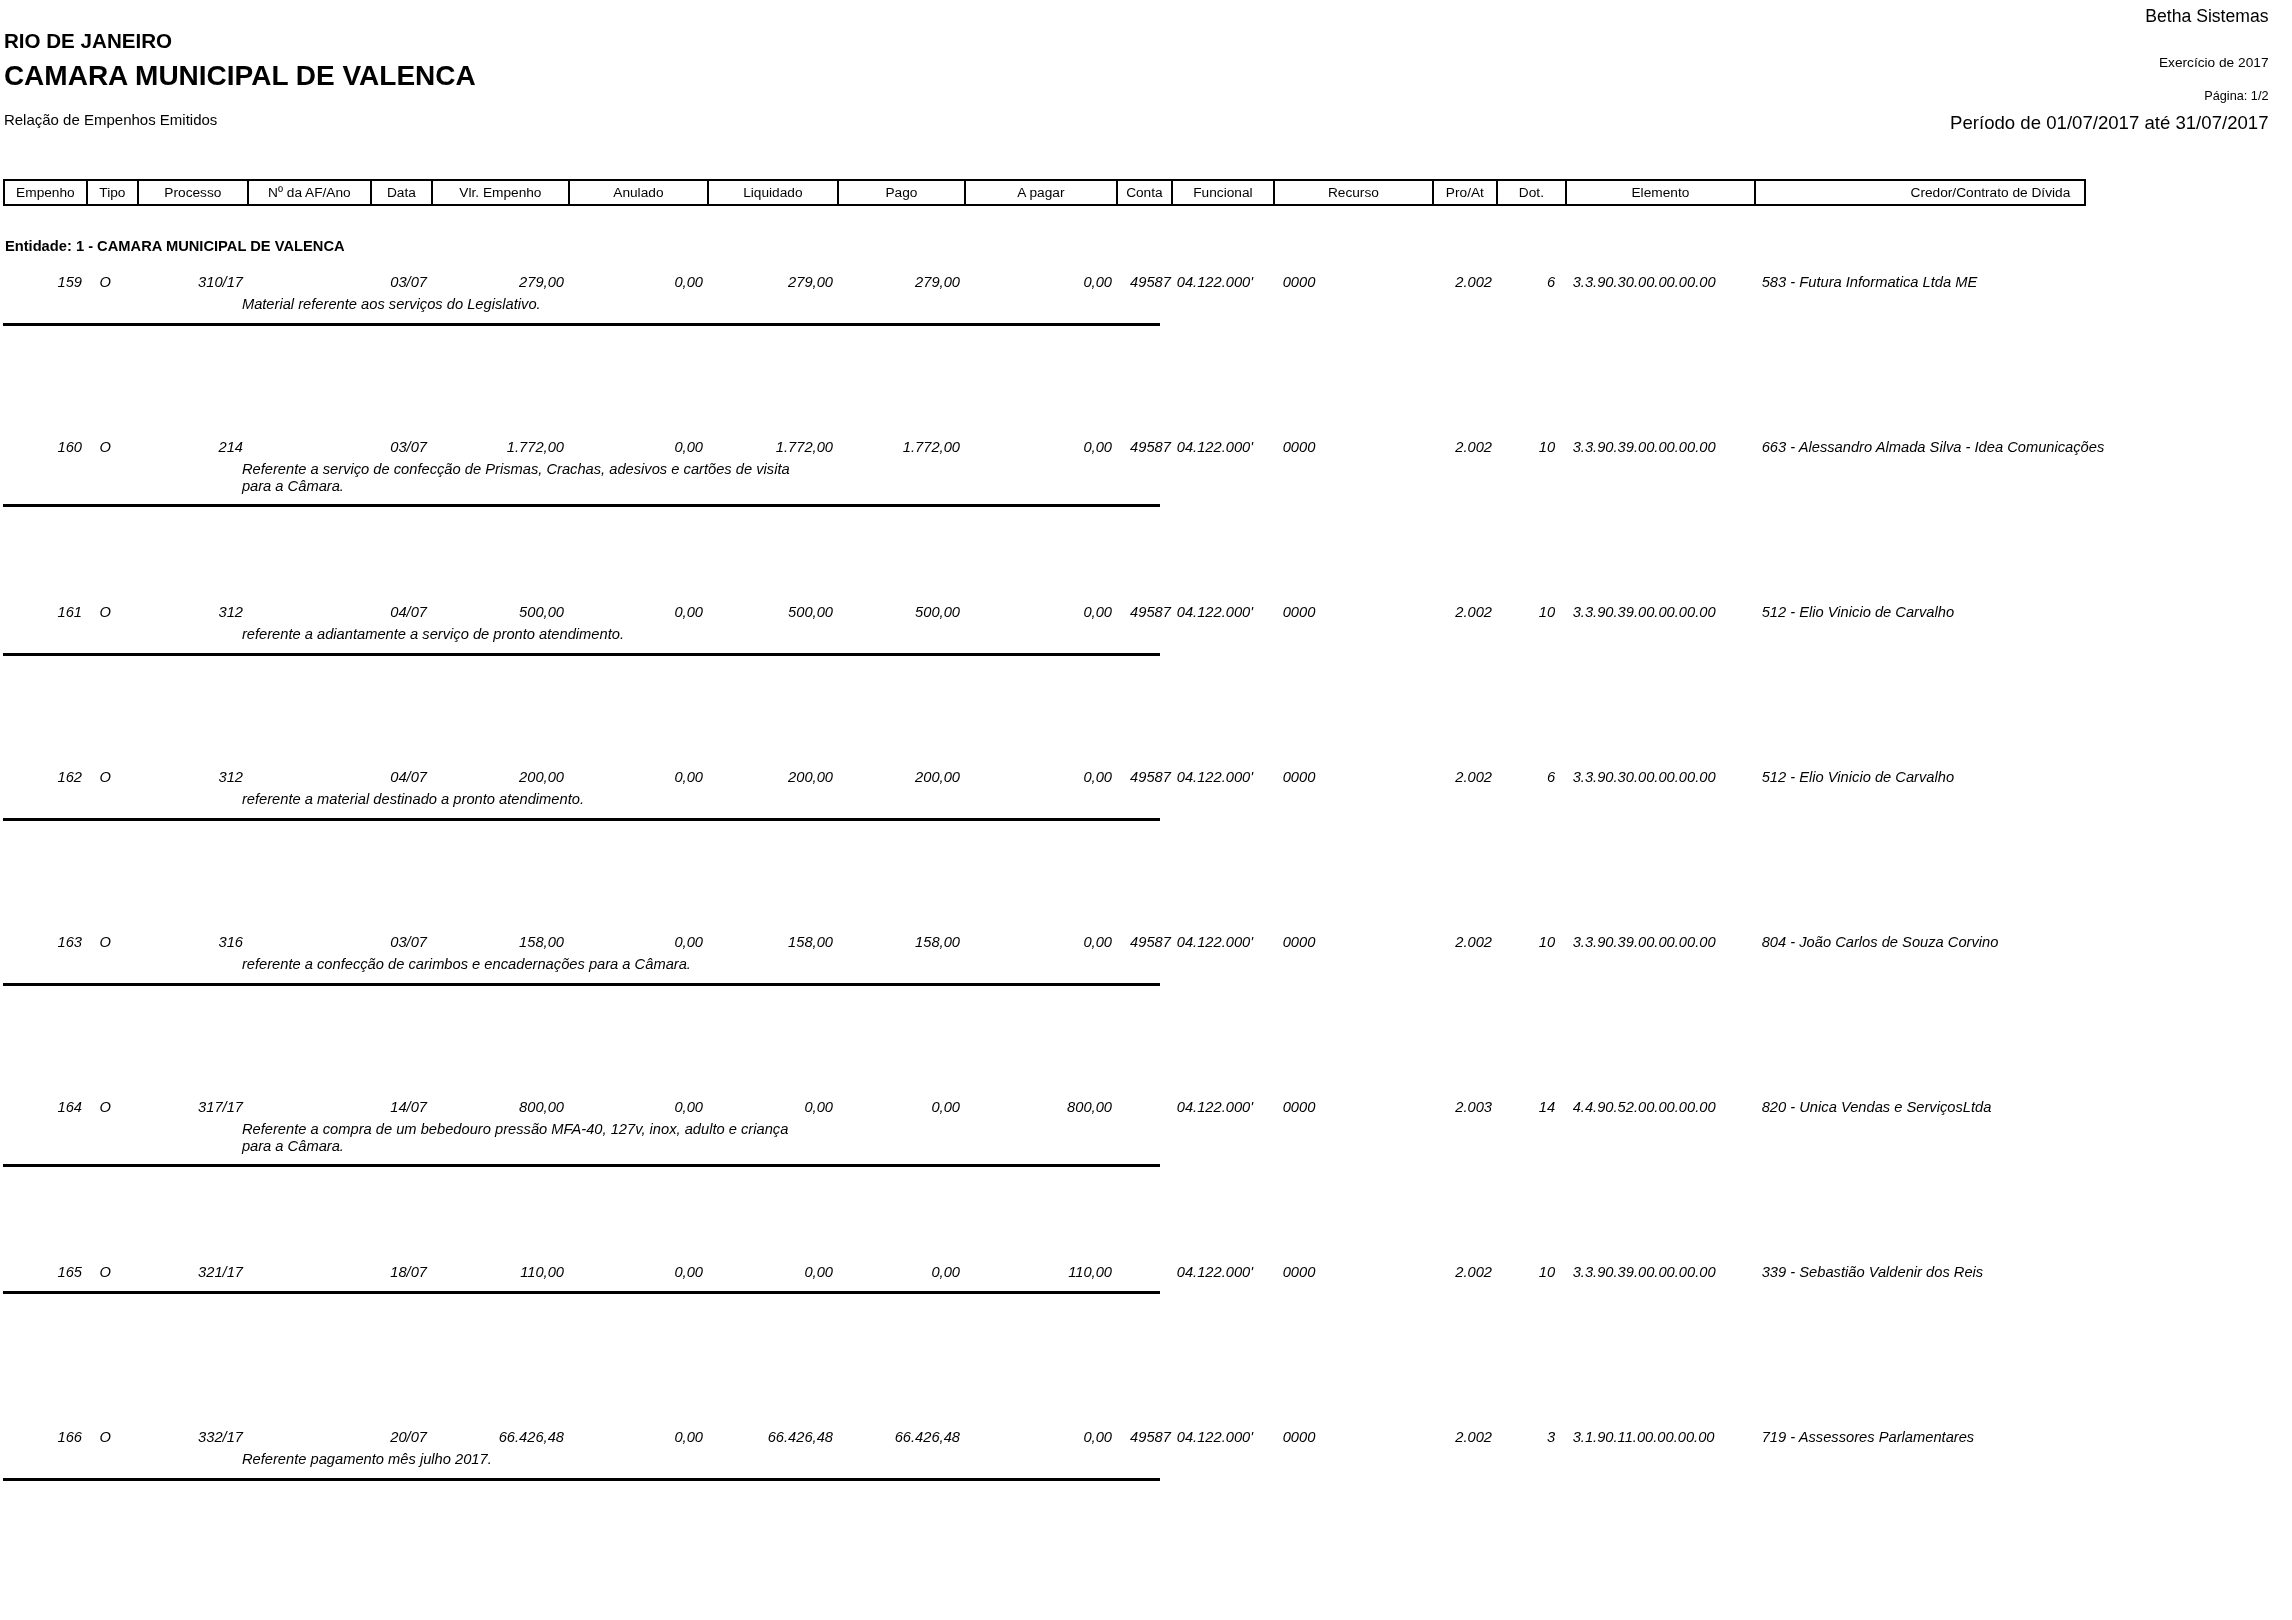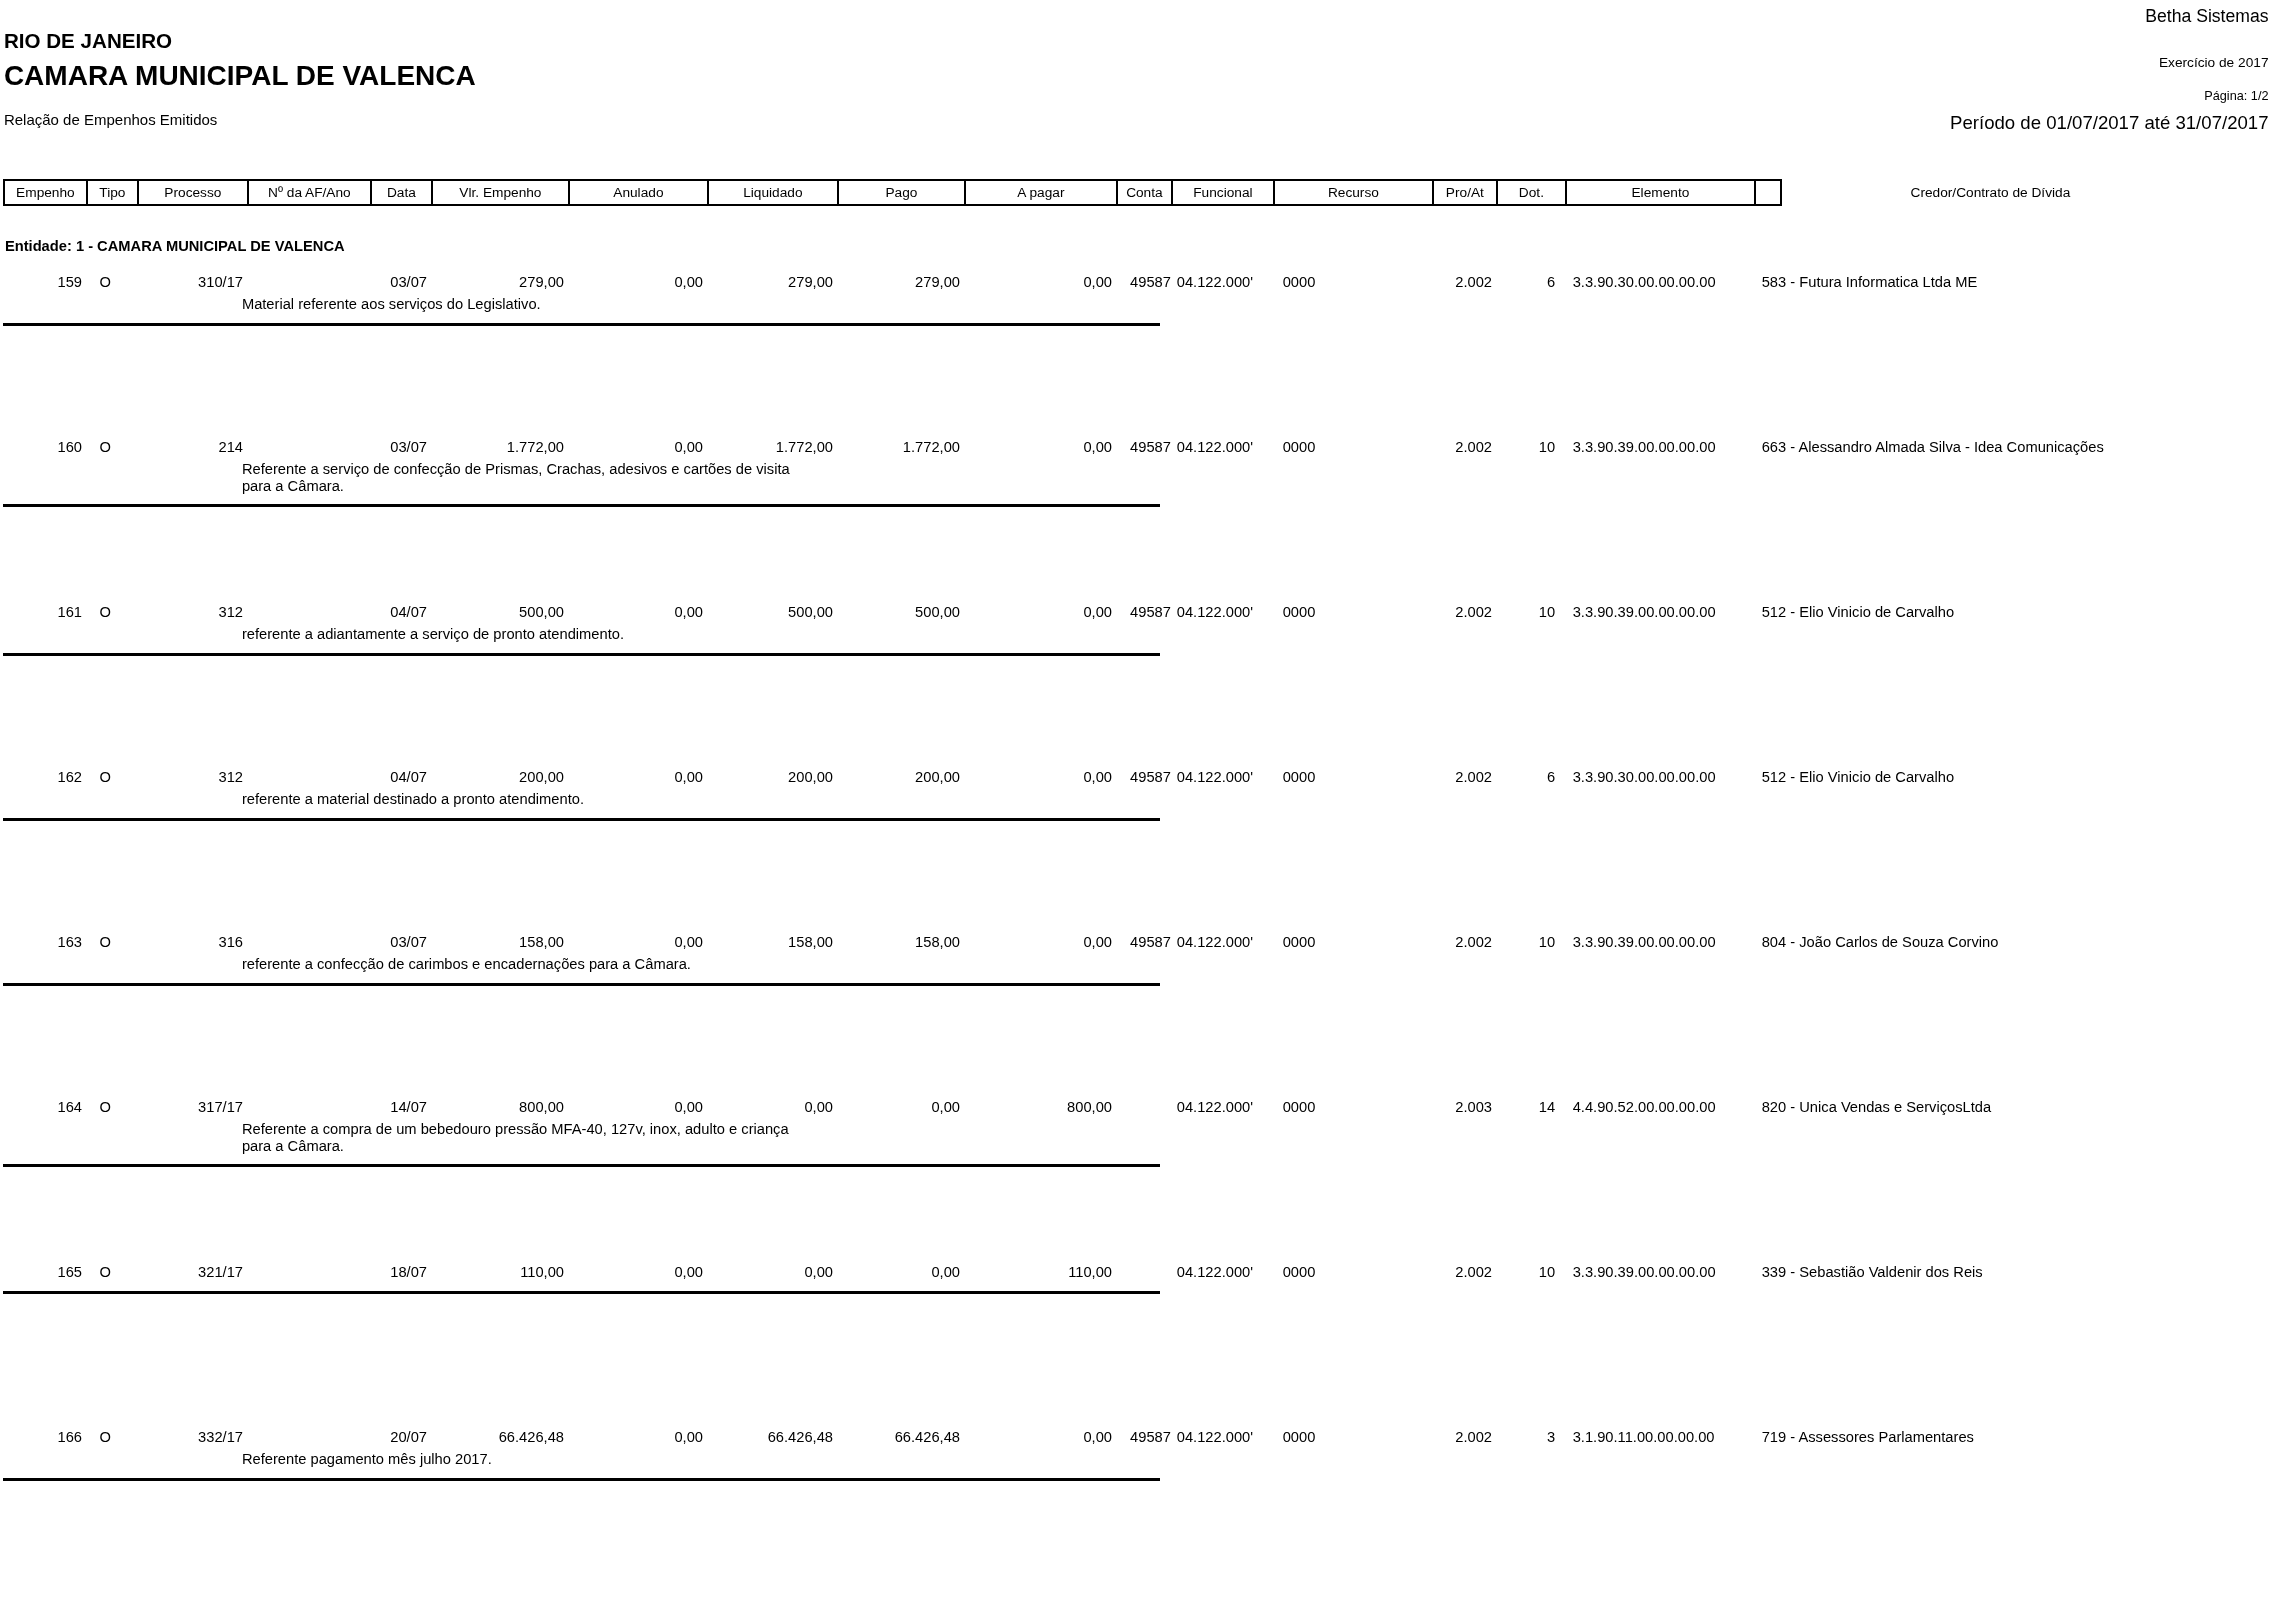--- a/index.html
+++ b/index.html
@@ -19,37 +19,37 @@
   .hdr-report{font-size:15px;font-weight:normal;margin-top:19px;}
   .hdr-right{position:absolute;right:24.5px;top:5.9px;text-align:right;}
   .hdr-vendor{font-size:17.6px;}
   .hdr-exercise{font-size:13.7px;margin-top:28px;}
   .hdr-page{font-size:12.7px;margin-top:19px;}
   .hdr-period{font-size:18.6px;margin-top:8.8px;}
 
   
   .tbl{--cols:83px 51px 110px 123px 61px 137px 139px 130px 127px 152px 55px 102px 159px 64px 69px 189px 469px;}
   .tbl-head{
-    position:absolute;left:2.9px;top:179px;width:1779px;height:26.5px;
+    position:absolute;left:2.9px;top:179px;width:2083px;height:26.5px;
     display:grid;grid-template-columns:var(--cols);
     border:2px solid #000;box-sizing:border-box;
     background:#fff;
   }
   .tbl-head .hc{
     border-right:2px solid #000;
     display:flex;align-items:center;justify-content:center;
     font-size:13.7px;white-space:nowrap;overflow:hidden;
   }
   .tbl-head .hc:last-child{border-right:none;text-align:right;}
 
   .entity-line{position:absolute;left:4.9px;top:238px;font-size:14.7px;font-weight:bold;}
 
   
   #rows-host{position:absolute;left:2.9px;top:265px;width:2290px;}
-  .row-block{height:165px;box-sizing:border-box;padding-top:8.8px;overflow:hidden;}
+  .row-block{height:165px;box-sizing:border-box;padding-top:8.8px;overflow:hidden;font-style:italic;}
   .row-values{
     display:grid;grid-template-columns:var(--cols);
     font-size:14.7px;line-height:17.6px;white-space:nowrap;
   }
   .row-values .c{overflow:visible;}
   .num{text-align:right;padding-right:3.9px;}
   .c-tipo{padding-left:13.7px;}
   .c-conta{text-align:right;}
   .c-funcional{padding-left:5.9px;}
   .c-recurso{padding-left:9.8px;}

